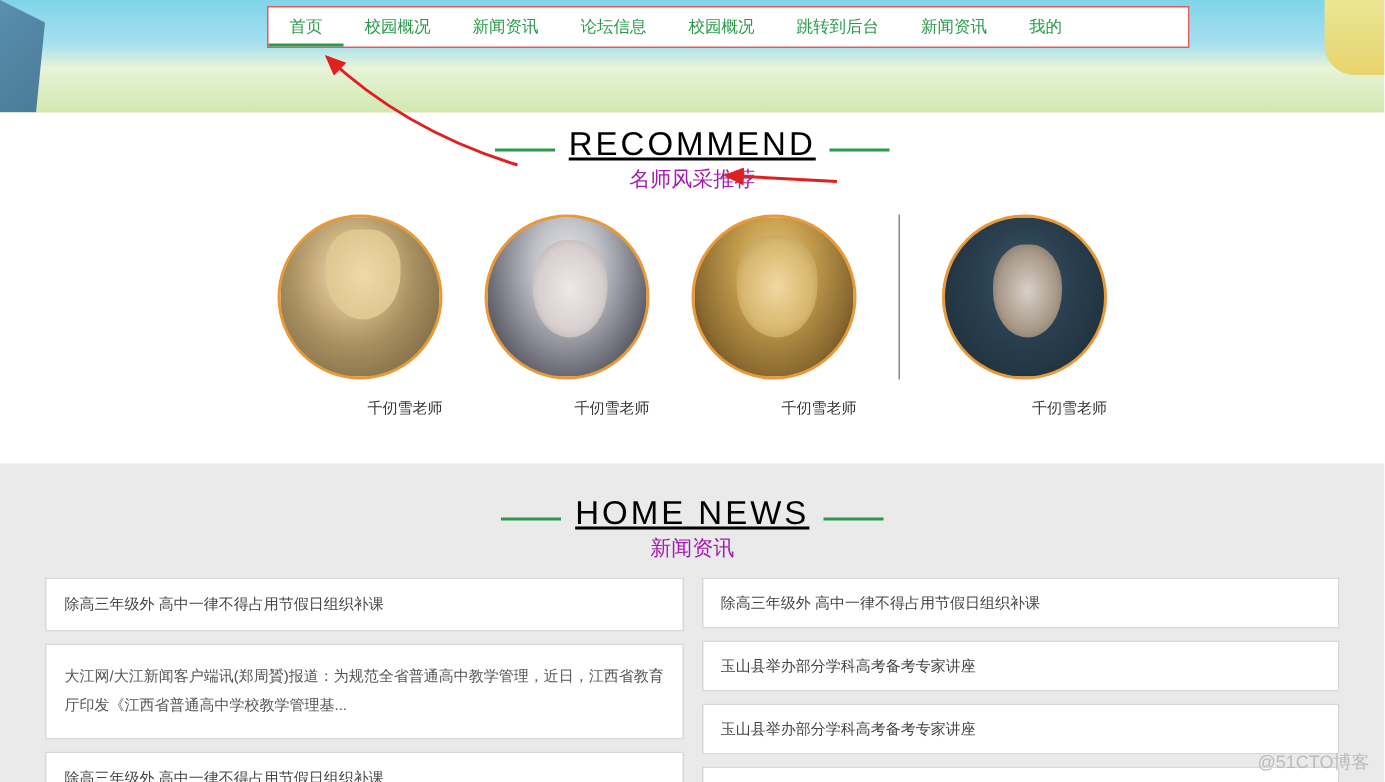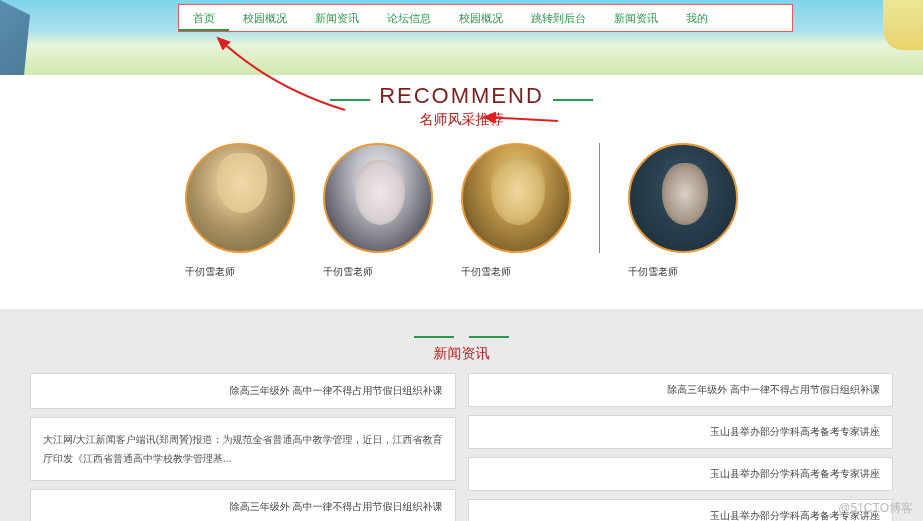--- a/index.html
+++ b/index.html
@@ -11,41 +11,41 @@
   
   .nav-wrap { position: absolute; top: 4px; left: 178px; right: 130px; background: #fff; border: 1px solid #e85a5a; height: 28px; display: flex; align-items: center; }
   .nav-item { color: #2a9a4a; font-size: 11px; padding: 0 14px; height: 26px; line-height: 26px; cursor: pointer; text-align: center; }
   .nav-item.active { border-bottom: 2px solid #2a9a4a; }
   
   .arrow1 { position: absolute; top: 32px; left: 210px; width: 140px; height: 80px; pointer-events: none; z-index: 5; }
   .arrow2 { position: absolute; top: 105px; left: 480px; width: 80px; height: 20px; pointer-events: none; z-index: 5; }
   
   .sec-title { text-align: center; margin-top: 8px; position: relative; }
   .sec-title .line { display: inline-block; width: 40px; height: 2px; background: #2a9a4a; vertical-align: middle; margin: 0 6px; }
-  .sec-title .en { color: #7f1d1d; font-size: 22px; letter-spacing: 2px; font-weight: 400; }
-  .sec-title .cn { color: #b91c1c; font-size: 14px; margin-top: 2px; text-align: center; }
+  .sec-title .en { color: #000000; font-size: 22px; letter-spacing: 2px; font-weight: 400; text-decoration: underline; }
+  .sec-title .cn { color: #a21caf; font-size: 14px; margin-top: 2px; text-align: center; }
   
   .teachers { display: flex; justify-content: center; gap: 28px; margin-top: 14px; padding: 0 20px; }
-  .teacher { text-align: left; }
+  .teacher { text-align: right; }
   .avatar { width: 110px; height: 110px; border-radius: 50%; border: 2px solid #e89a3a; position: relative; overflow: hidden; cursor: pointer; }
   .av1 { background: radial-gradient(ellipse at 45% 35%, #f5e8c8 0%, #d4b888 25%, #a89060 50%, #6a5a3a 100%); }
   .av1::after { content: ""; position: absolute; top: 8px; left: 30px; width: 50px; height: 60px; background: radial-gradient(ellipse, #f0d8a8 0%, #d8c088 100%); border-radius: 40% 40% 50% 50%; }
   .av2 { background: radial-gradient(ellipse at 50% 30%, #e8e8ec 0%, #c0c0c8 30%, #6a6a75 70%, #2a2a35 100%); }
   .av2::after { content: ""; position: absolute; top: 15px; left: 30px; width: 50px; height: 65px; background: radial-gradient(ellipse, #f0e8e8 0%, #d8d0d0 60%, #a89898 100%); border-radius: 45% 45% 50% 50%; }
   .av3 { background: radial-gradient(ellipse at 50% 30%, #e8c878 0%, #c8a050 30%, #8a6a30 70%, #3a2a10 100%); }
   .av3::after { content: ""; position: absolute; top: 12px; left: 28px; width: 54px; height: 68px; background: radial-gradient(ellipse, #f0d8a0 0%, #d8b870 60%, #a88840 100%); border-radius: 42% 42% 50% 50%; }
   .av4 { background: radial-gradient(ellipse at 50% 40%, #3a5a6a 0%, #2a4050 40%, #1a2a35 100%); }
   .av4::after { content: ""; position: absolute; top: 18px; left: 32px; width: 46px; height: 62px; background: radial-gradient(ellipse, #d8d0c8 0%, #a89888 60%, #6a5a50 100%); border-radius: 45% 45% 50% 50%; }
   .vbar { width: 1px; height: 110px; background: #888; margin-top: 0; }
   .tname { font-size: 10px; color: #333; margin-top: 12px; }
   
   .news-sec { background: #eaeaea; margin-top: 30px; padding: 12px 0 20px; position: relative; }
   .news-grid { display: flex; gap: 12px; padding: 10px 30px 0; }
   .news-col { flex: 1; display: flex; flex-direction: column; gap: 8px; }
-  .news-box { background: #fff; border: 1px solid #d8d8d8; padding: 10px 12px; font-size: 10px; color: #444; cursor: pointer; text-align: right; }
+  .news-box { background: #fff; border: 1px solid #d8d8d8; padding: 10px 12px; font-size: 10px; color: #444; cursor: pointer; }
   .news-box.thin { padding: 9px 12px; }
   .news-content { background: #fff; border: 1px solid #d8d8d8; padding: 12px; font-size: 10px; color: #555; line-height: 1.9; min-height: 58px; }
   
   .watermark { position: absolute; right: 10px; bottom: 4px; font-size: 12px; color: #bbb; }
 </style>
 </head>
 <body>
 
 <div class="banner">
   <div class="nav-wrap">
@@ -102,20 +102,21 @@
   <div class="teacher">
     <div class="avatar av4"></div>
     <div class="tname">千仞雪老师</div>
   </div>
 </div>
 
 <div class="news-sec">
 
   <div class="sec-title">
     <span class="line"></span>
+    <span class="en">HOME NEWS</span>
     <span class="line"></span>
     <div class="cn">新闻资讯</div>
   </div>
   <div class="news-grid">
     <div class="news-col">
       <div class="news-box">除高三年级外 高中一律不得占用节假日组织补课</div>
       <div class="news-content">大江网/大江新闻客户端讯(郑周贇)报道：为规范全省普通高中教学管理，近日，江西省教育厅印发《江西省普通高中学校教学管理基...</div>
       <div class="news-box">除高三年级外 高中一律不得占用节假日组织补课</div>
     </div>
     <div class="news-col">

